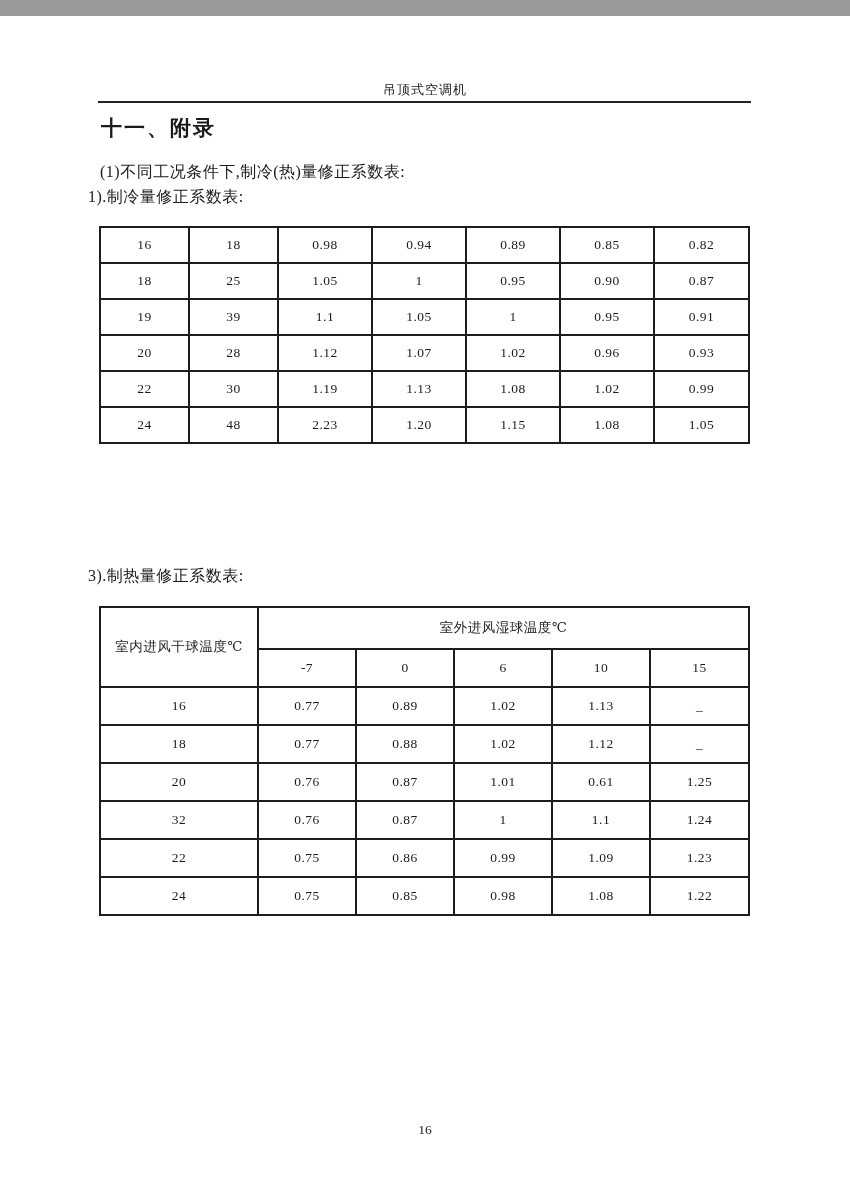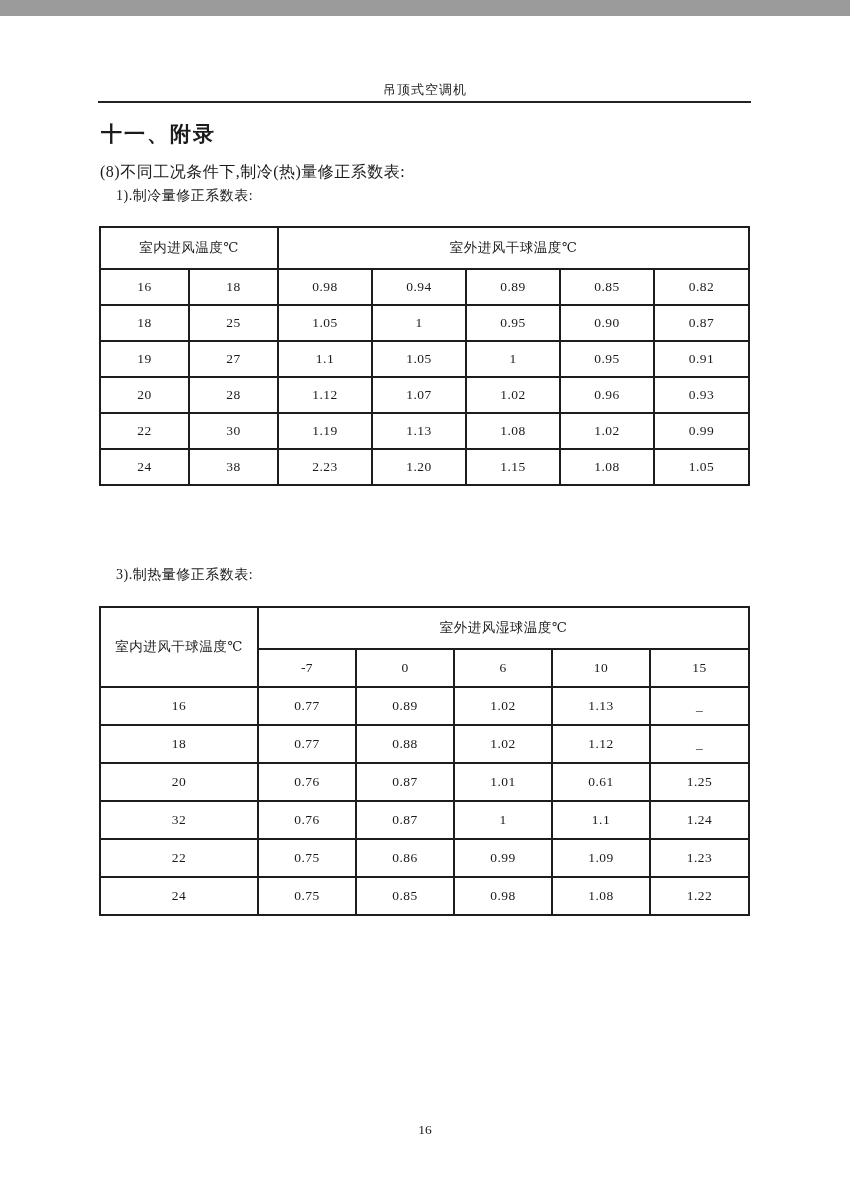--- a/index.html
+++ b/index.html
@@ -14,32 +14,32 @@
   }
   .running-head{
     position:absolute;top:65px;left:0;width:100%;
     text-align:center;font-size:13px;letter-spacing:1px;
   }
   .head-rule{
     position:absolute;top:85px;left:98px;width:653px;height:2px;
     background:#222222;
   }
   .section-title{
-    position:absolute;top:104px;left:101px;margin:0;
+    position:absolute;top:98px;left:101px;margin:0;
     font-size:21px;font-weight:bold;letter-spacing:2px;
     font-family:"Liberation Sans","DejaVu Sans",sans-serif;
     text-align:center;
   }
   .intro{
     position:absolute;top:146px;left:100px;margin:0;
     font-size:16px;letter-spacing:0.5px;
   }
   .tbl-caption{
-    position:absolute;left:116px;margin:0;
-    font-size:14px;letter-spacing:0.5px;
+    position:absolute;left:88px;margin:0;
+    font-size:16px;letter-spacing:0.5px;
   }
   .cap1{top:171px;}
   .cap2{top:550px;}
   table.coef{
     position:absolute;left:99px;
     border-collapse:collapse;table-layout:fixed;
     font-size:13.5px;
   }
   .t1{top:210px;}
   .t2{top:590px;}
@@ -61,59 +61,55 @@
 </head>
 <body>
 
 <div class="page">
 
   <div class="running-head">吊顶式空调机</div>
   <div class="head-rule"></div>
 
   <h1 class="section-title">十一、附录</h1>
 
-  <p class="intro">(8)不同工况条件下,制冷(热)量修正系数表:</p>
+  <p class="intro">(1)不同工况条件下,制冷(热)量修正系数表:</p>
   <p class="tbl-caption cap1">1).制冷量修正系数表:</p>
 
   <table class="coef t1">
     <colgroup>
         <col style="width:89px">
         <col style="width:89px">
         <col style="width:94px">
         <col style="width:94px">
         <col style="width:94px">
         <col style="width:94px">
         <col style="width:95px">
       </colgroup>
     <tbody>
-      <tr class="r42">
-        <td colspan="2">室内进风温度℃</td>
-        <td colspan="5">室外进风干球温度℃</td>
-      </tr>
       <tr class="r36">
         <td>16</td>
         <td>18</td>
         <td>0.98</td>
         <td>0.94</td>
         <td>0.89</td>
         <td>0.85</td>
         <td>0.82</td>
       </tr>
       <tr class="r36">
         <td>18</td>
         <td>25</td>
         <td>1.05</td>
         <td>1</td>
         <td>0.95</td>
         <td>0.90</td>
         <td>0.87</td>
       </tr>
       <tr class="r36">
         <td>19</td>
-        <td>27</td>
+        <td>39</td>
         <td>1.1</td>
         <td>1.05</td>
         <td>1</td>
         <td>0.95</td>
         <td>0.91</td>
       </tr>
       <tr class="r36">
         <td>20</td>
         <td>28</td>
         <td>1.12</td>
@@ -126,21 +122,21 @@
         <td>22</td>
         <td>30</td>
         <td>1.19</td>
         <td>1.13</td>
         <td>1.08</td>
         <td>1.02</td>
         <td>0.99</td>
       </tr>
       <tr class="r36">
         <td>24</td>
-        <td>38</td>
+        <td>48</td>
         <td>2.23</td>
         <td>1.20</td>
         <td>1.15</td>
         <td>1.08</td>
         <td>1.05</td>
       </tr>
     </tbody>
   </table>
 
   <p class="tbl-caption cap2">3).制热量修正系数表:</p>

